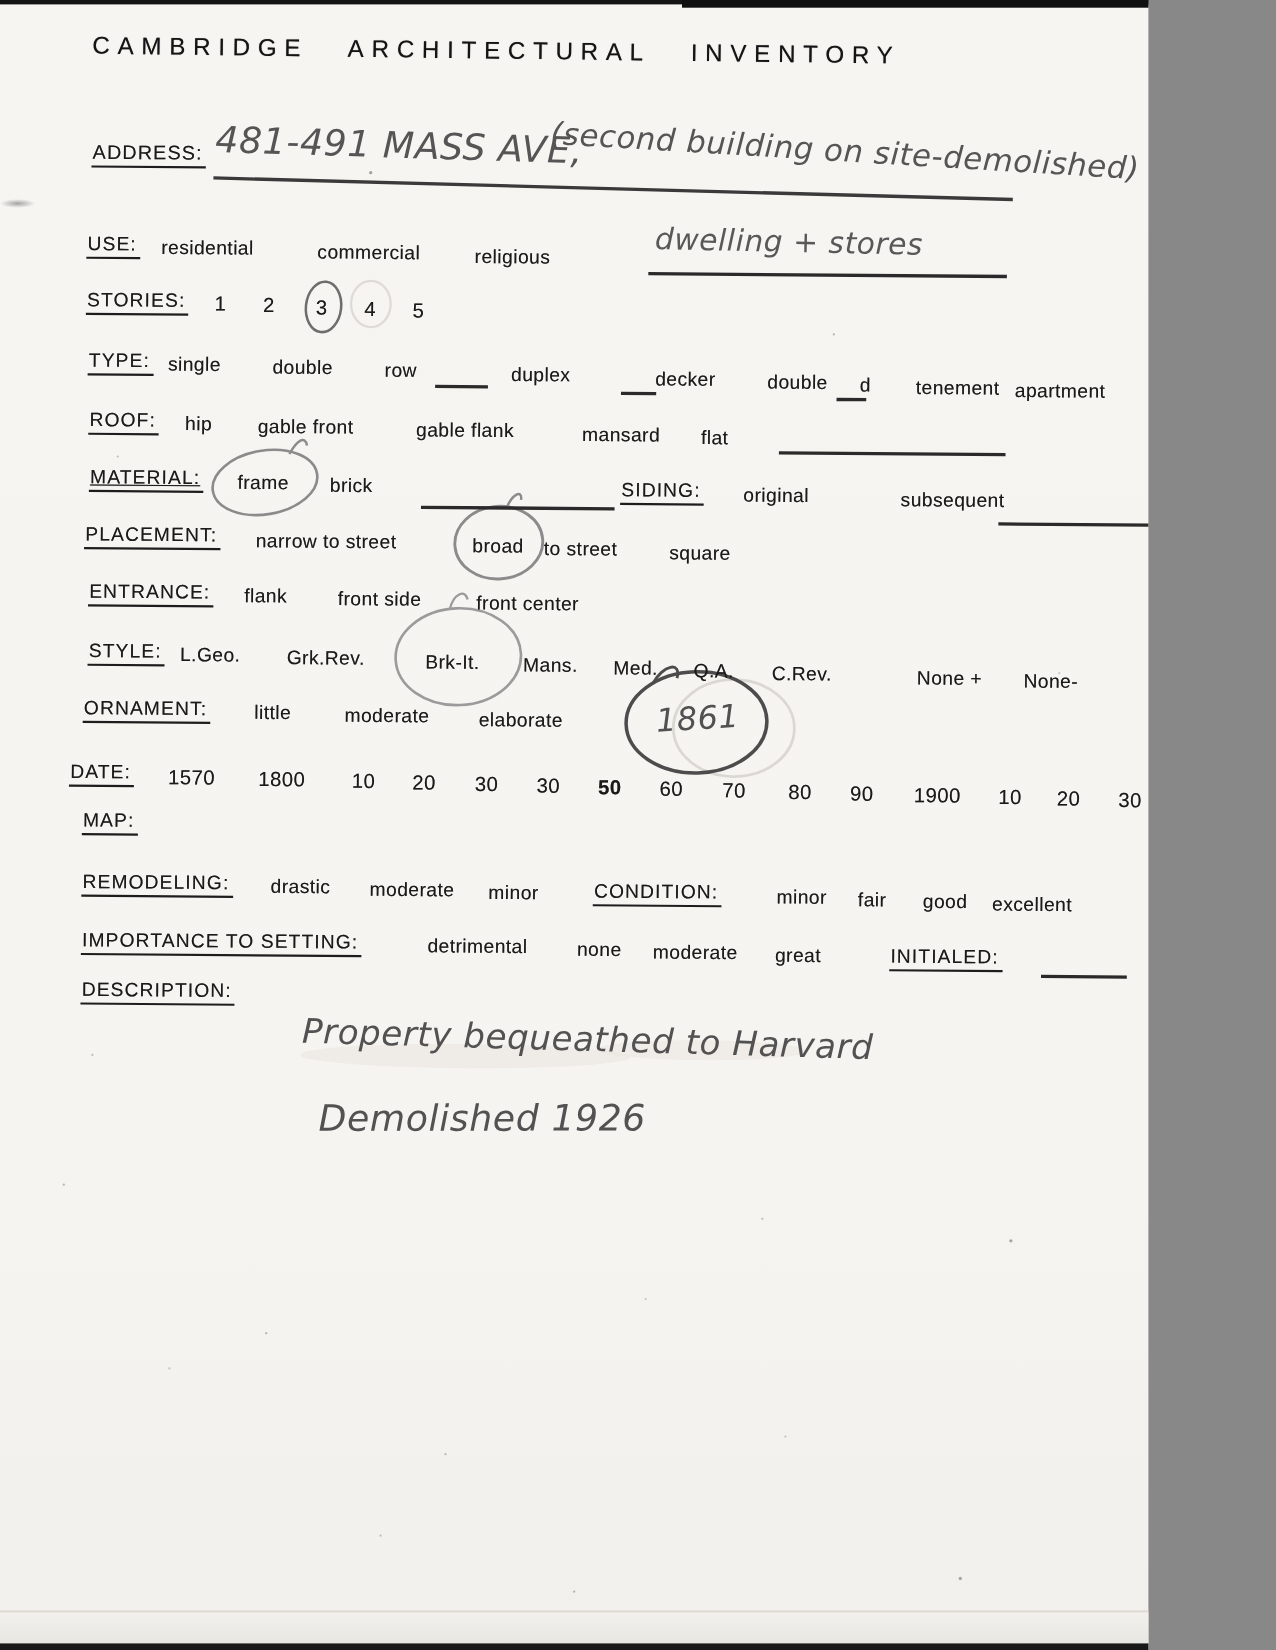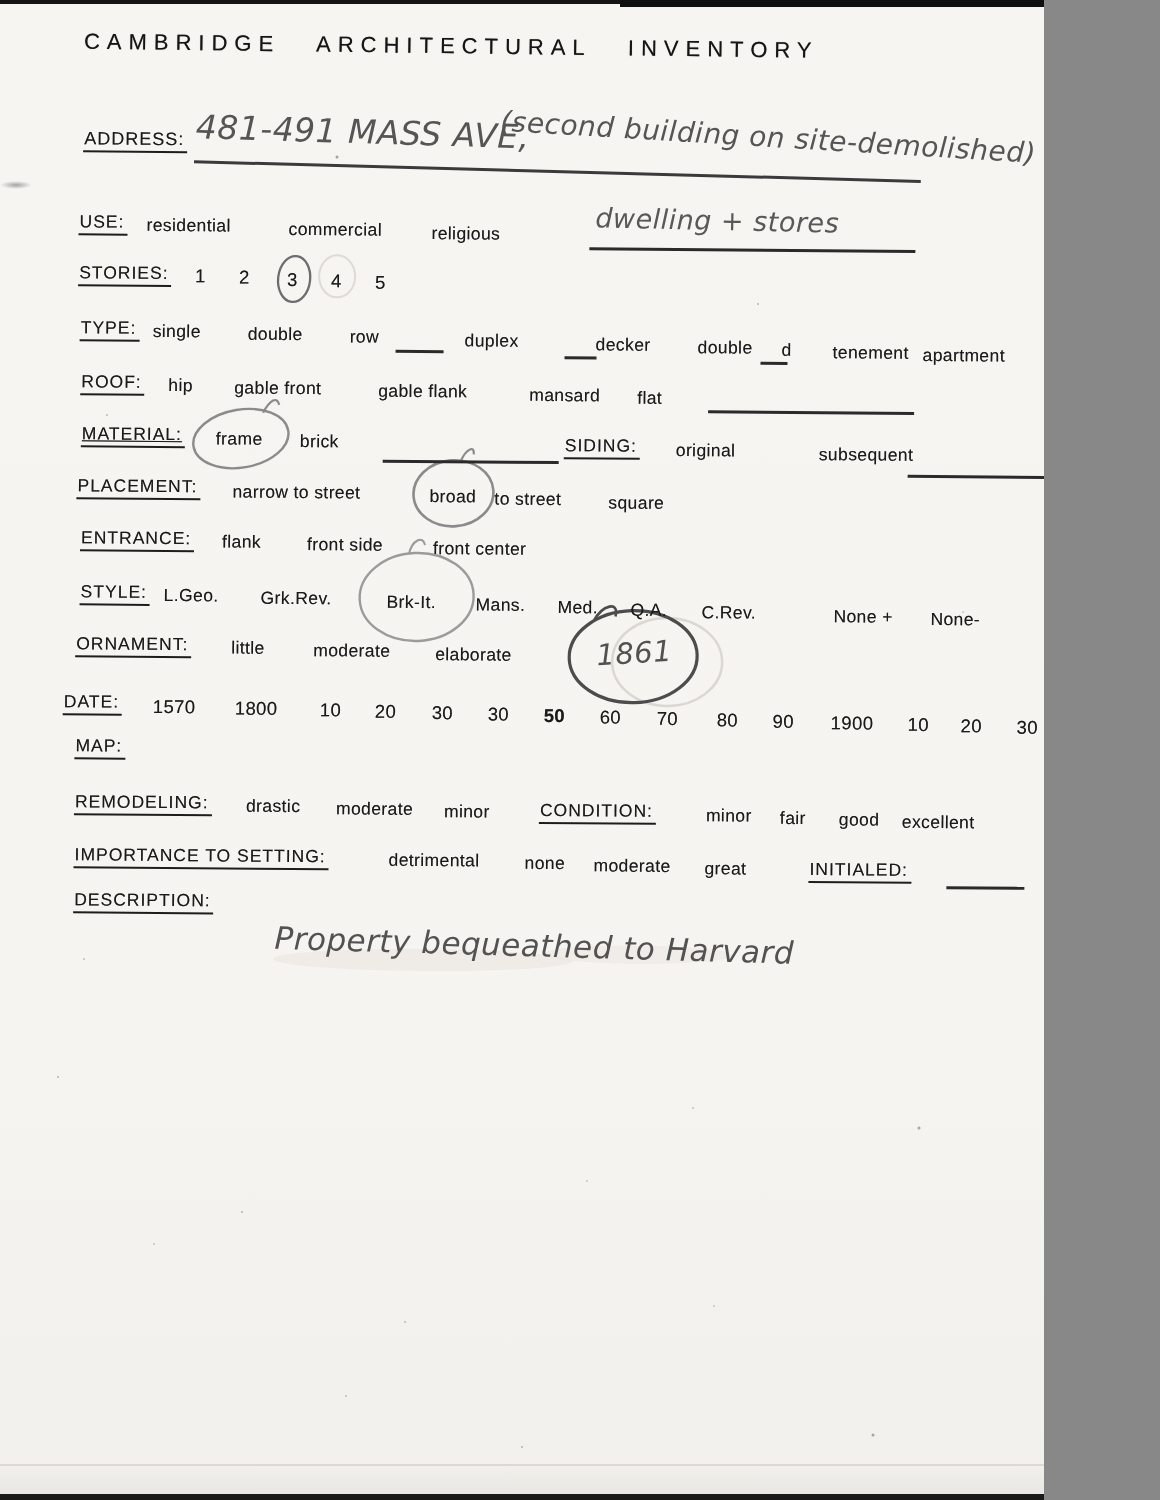--- a/index.html
+++ b/index.html
@@ -156,20 +156,21 @@
     <div class="t lbl" style="left:80px; top:844px;">IMPORTANCE TO SETTING:</div>
     <div class="t" style="left:395px; top:847px;">detrimental</div>
     <div class="t" style="left:531px; top:849px;">none</div>
     <div class="t" style="left:600px; top:851px;">moderate</div>
     <div class="t" style="left:711px; top:853px;">great</div>
     <div class="t lbl" style="left:815px; top:853px;">INITIALED:</div>
     <div class="bl" style="left:953px; top:879px; width:78px;"></div>
 
     <div class="t lbl" style="left:80px; top:889px;">DESCRIPTION:</div>
     <div class="hw" style="left:282px; top:918px; font-size:31px; transform:rotate(1.2deg); color:#525252;">Property bequeathed to Harvard</div>
+    <div class="hw" style="left:297px; top:995px; font-size:33px; transform:rotate(-0.5deg); color:#525252;">Demolished 1926</div>
   </div>
 
   <div class="artifact" style="left:0; top:0; width:1160px; height:3.5px; background:#141414;"></div>
   <div class="artifact" style="left:620px; top:0; width:540px; height:7px; background:#101010;"></div>
   <div class="artifact" style="left:1156.5px; top:0; width:3.5px; height:460px; background:linear-gradient(to bottom,#232323 65%,rgba(35,35,35,0));"></div>
   <div class="artifact" style="left:0; top:1464px; width:1160px; height:1.5px; background:#dcd9d3;"></div>
   <div class="artifact" style="left:0; top:1466px; width:1160px; height:28px; background:linear-gradient(180deg,#f2f0ec,#e9e7e2);"></div>
   <div class="artifact" style="left:0; top:1494px; width:1160px; height:6px; background:#191919;"></div>
   <div class="artifact" style="left:0; top:181px; width:32px; height:8px; border-radius:50%; background:radial-gradient(closest-side,rgba(110,110,110,0.6),rgba(110,110,110,0));"></div>
   <div class="artifact" style="left:1106px; top:146px; width:54px; height:13px; border-radius:50%; background:radial-gradient(closest-side,rgba(150,147,142,0.55),rgba(150,147,142,0));"></div>

